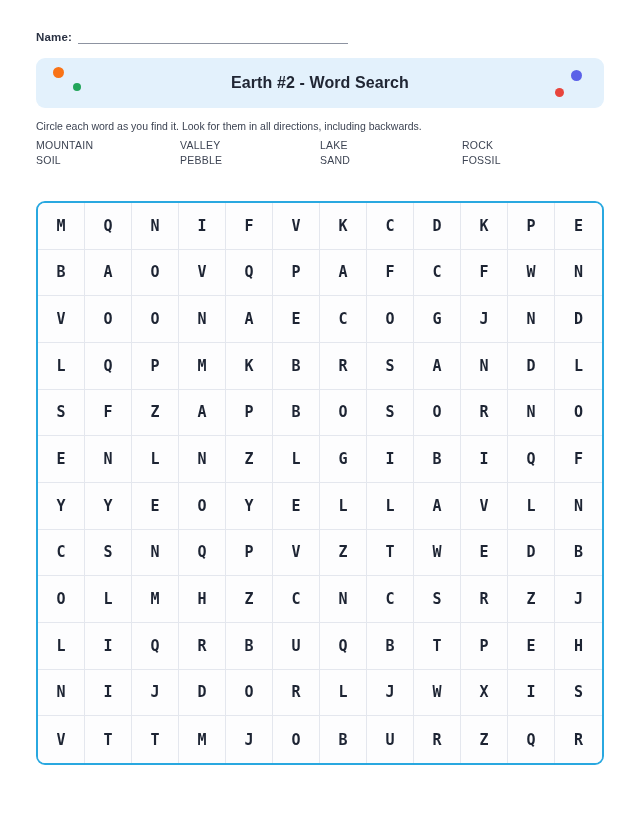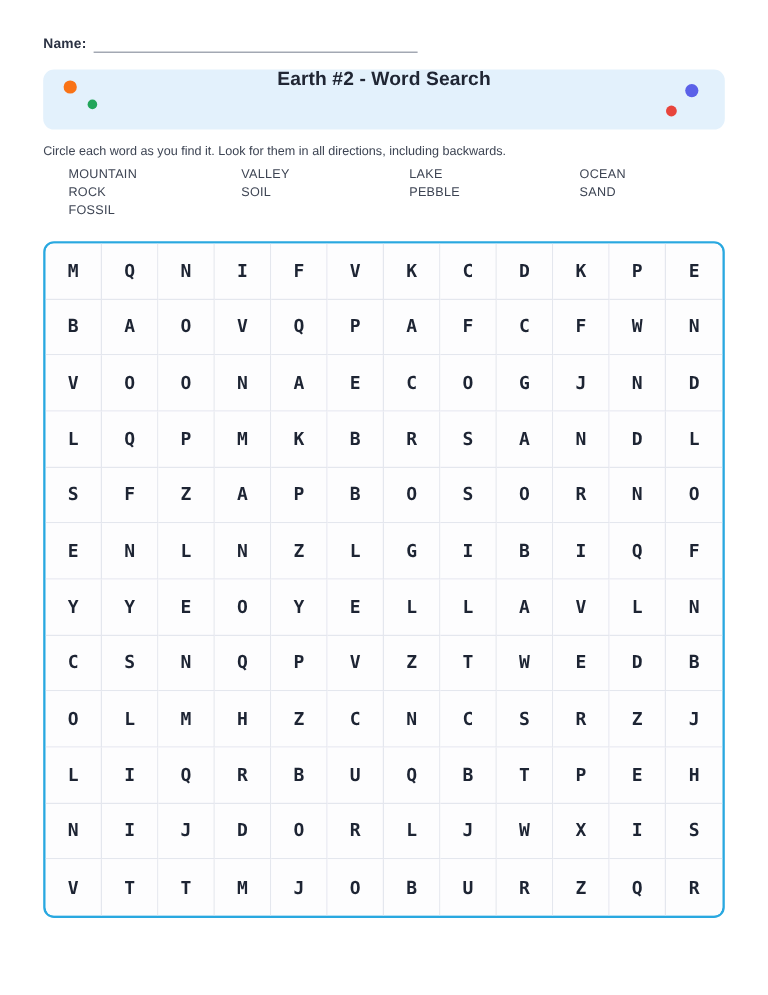--- a/index.html
+++ b/index.html
@@ -51,21 +51,21 @@
   .nd-group.name .nd-line { margin-right: 28px; }
 
   
   .banner {
     margin: 14px 36px 0 36px;
     height: 50px;
     background: #e3f1fc;
     border-radius: 9px;
     position: relative;
     display: flex;
-    align-items: flex-start;
+    align-items: center;
     justify-content: center;
   }
   .banner-title {
     font-size: 16px;
     font-weight: bold;
     color: #202634;
     letter-spacing: 0.1px;
   }
   .dot { position: absolute; border-radius: 50%; }
   .dot.orange { width: 11px; height: 11px; background: #f97316; left: 17px;  top: 9px; }
@@ -74,21 +74,21 @@
   .dot.red    { width: 9px;  height: 9px;  background: #e8453c; right: 40px; top: 30px; }
 
   
   .instructions {
     margin: 11px 36px 0 36px;
     font-size: 10.5px;
     color: #3d4453;
     line-height: 1.35;
   }
   .wordlist {
-    margin: 5px 36px 0 57px;
+    margin: 5px 36px 0 36px;
     display: grid;
     grid-template-columns: 144px 140px 142px auto;
     row-gap: 0px;
   }
   .word {
     font-size: 10.5px;
     color: #3d4453;
     line-height: 15px;
     letter-spacing: 0.25px;
     white-space: nowrap;
@@ -147,21 +147,20 @@
     <span class="dot red"></span>
     <span class="banner-title">Earth #2 - Word Search</span>
   </div>
 
   <div class="instructions">Circle each word as you find it. Look for them in all directions, including backwards.</div>
 
   <div class="wordlist">
     <span class="word">MOUNTAIN</span>
     <span class="word">VALLEY</span>
     <span class="word">LAKE</span>
-    <span class="word">OCEAN</span>
     <span class="word">ROCK</span>
     <span class="word">SOIL</span>
     <span class="word">PEBBLE</span>
     <span class="word">SAND</span>
     <span class="word">FOSSIL</span>
   </div>
 
   <div class="grid-wrap">
     <div class="grid" id="puzzle-grid">
         <div class="cell">M</div>

